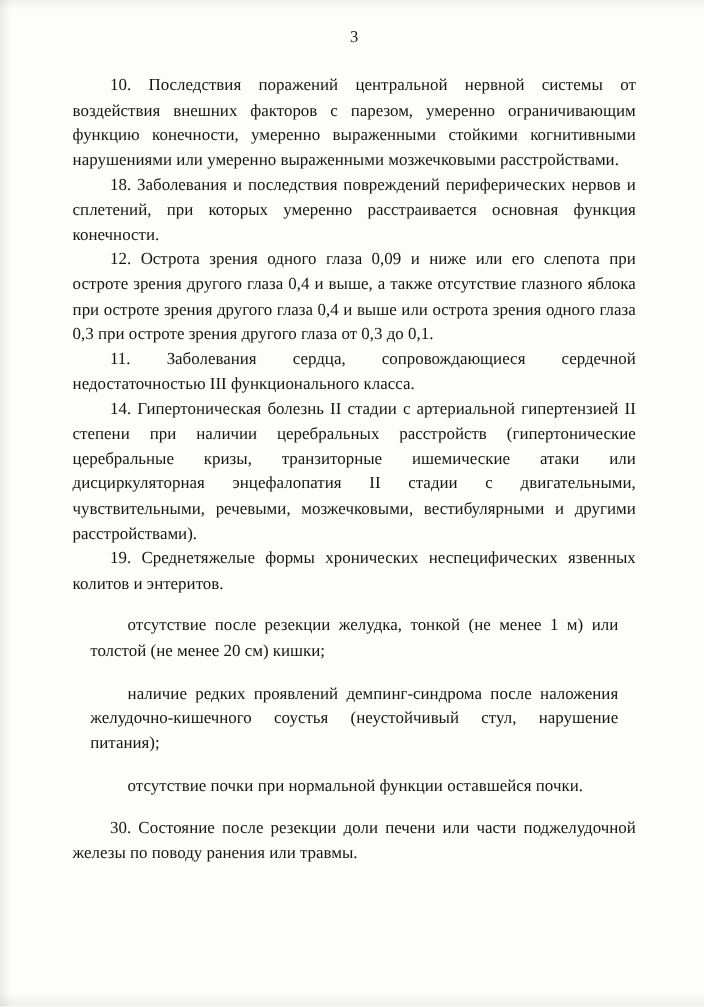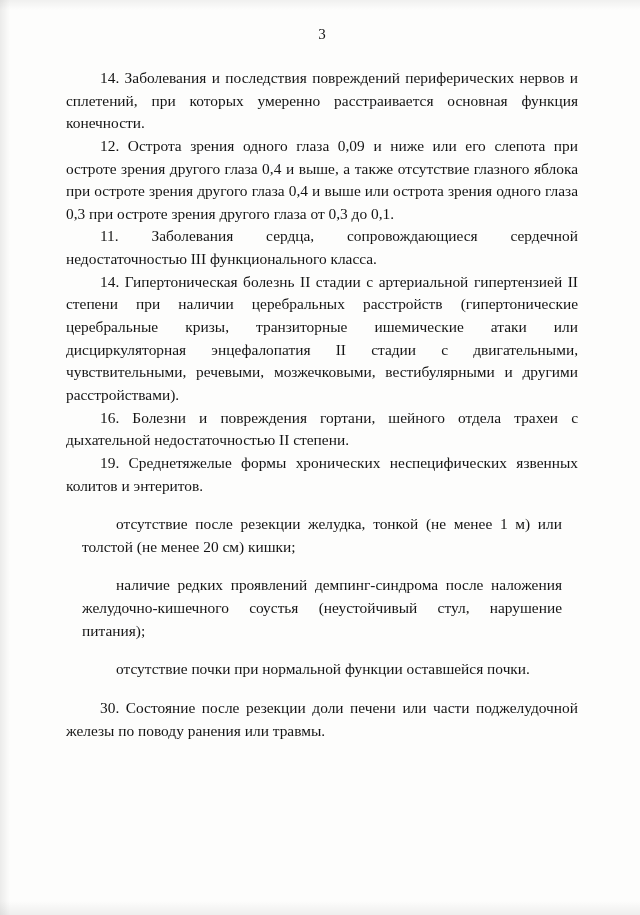--- a/index.html
+++ b/index.html
@@ -71,24 +71,24 @@
 <body>
 
 <div class="page">
   <div class="edge-shade-top"></div>
   <div class="edge-shade-left"></div>
   <div class="edge-shade-bottom"></div>
 
   <div class="page-number">3</div>
 
   <div class="body-text">
-    <p class="para">14. Заболевания и последствия повреждений периферических нервов и сплетений, при которых умеренно расстраивается основная функция конечности.</p>
+    <p class="para">10. Последствия поражений центральной нервной системы от воздействия внешних факторов с парезом, умеренно ограничивающим функцию конечности, умеренно выраженными стойкими когнитивными нарушениями или умеренно выраженными мозжечковыми расстройствами.</p>
+    <p class="para">18. Заболевания и последствия повреждений периферических нервов и сплетений, при которых умеренно расстраивается основная функция конечности.</p>
     <p class="para">12. Острота зрения одного глаза 0,09 и ниже или его слепота при остроте зрения другого глаза 0,4 и выше, а также отсутствие глазного яблока при остроте зрения другого глаза 0,4 и выше или острота зрения одного глаза 0,3 при остроте зрения другого глаза от 0,3 до 0,1.</p>
     <p class="para">11. Заболевания сердца, сопровождающиеся сердечной недостаточностью III функционального класса.</p>
     <p class="para">14. Гипертоническая болезнь II стадии с артериальной гипертензией II степени при наличии церебральных расстройств (гипертонические церебральные кризы, транзиторные ишемические атаки или дисциркуляторная энцефалопатия II стадии с двигательными, чувствительными, речевыми, мозжечковыми, вестибулярными и другими расстройствами).</p>
-    <p class="para">16. Болезни и повреждения гортани, шейного отдела трахеи с дыхательной недостаточностью II степени.</p>
     <p class="para">19. Среднетяжелые формы хронических неспецифических язвенных колитов и энтеритов.</p>
     <p class="sub">отсутствие после резекции желудка, тонкой (не менее 1 м) или толстой (не менее 20 см) кишки;</p>
     <p class="sub">наличие редких проявлений демпинг-синдрома после наложения желудочно-кишечного соустья (неустойчивый стул, нарушение питания);</p>
     <p class="sub">отсутствие почки при нормальной функции оставшейся почки.</p>
     <p class="para">30. Состояние после резекции доли печени или части поджелудочной железы по поводу ранения или травмы.</p>
   </div>
 </div>
 
 </body></html>

